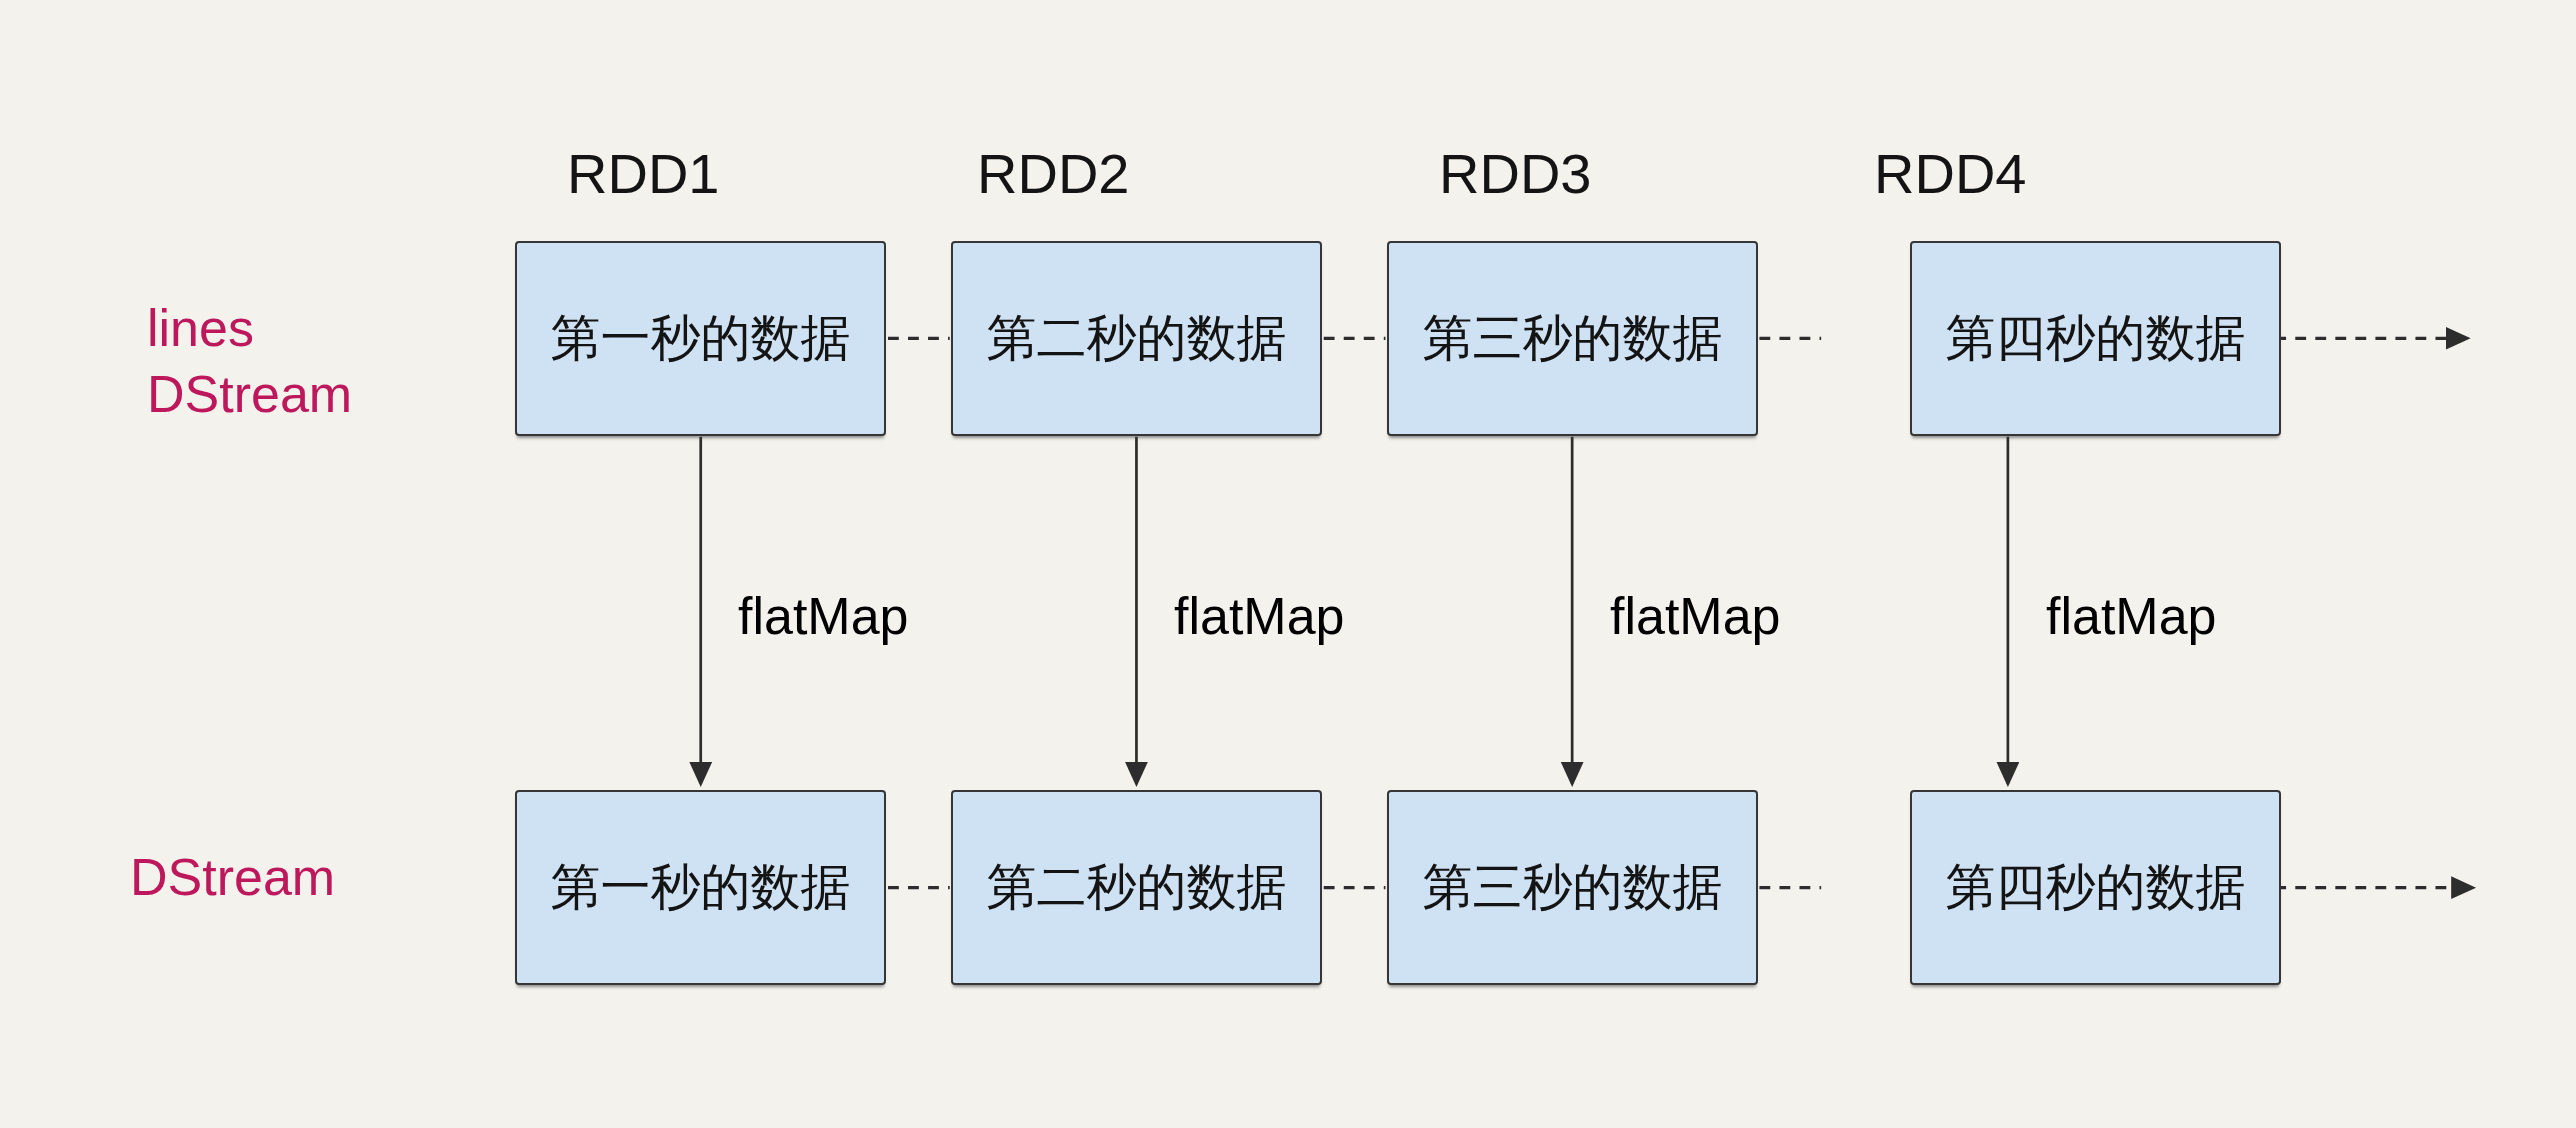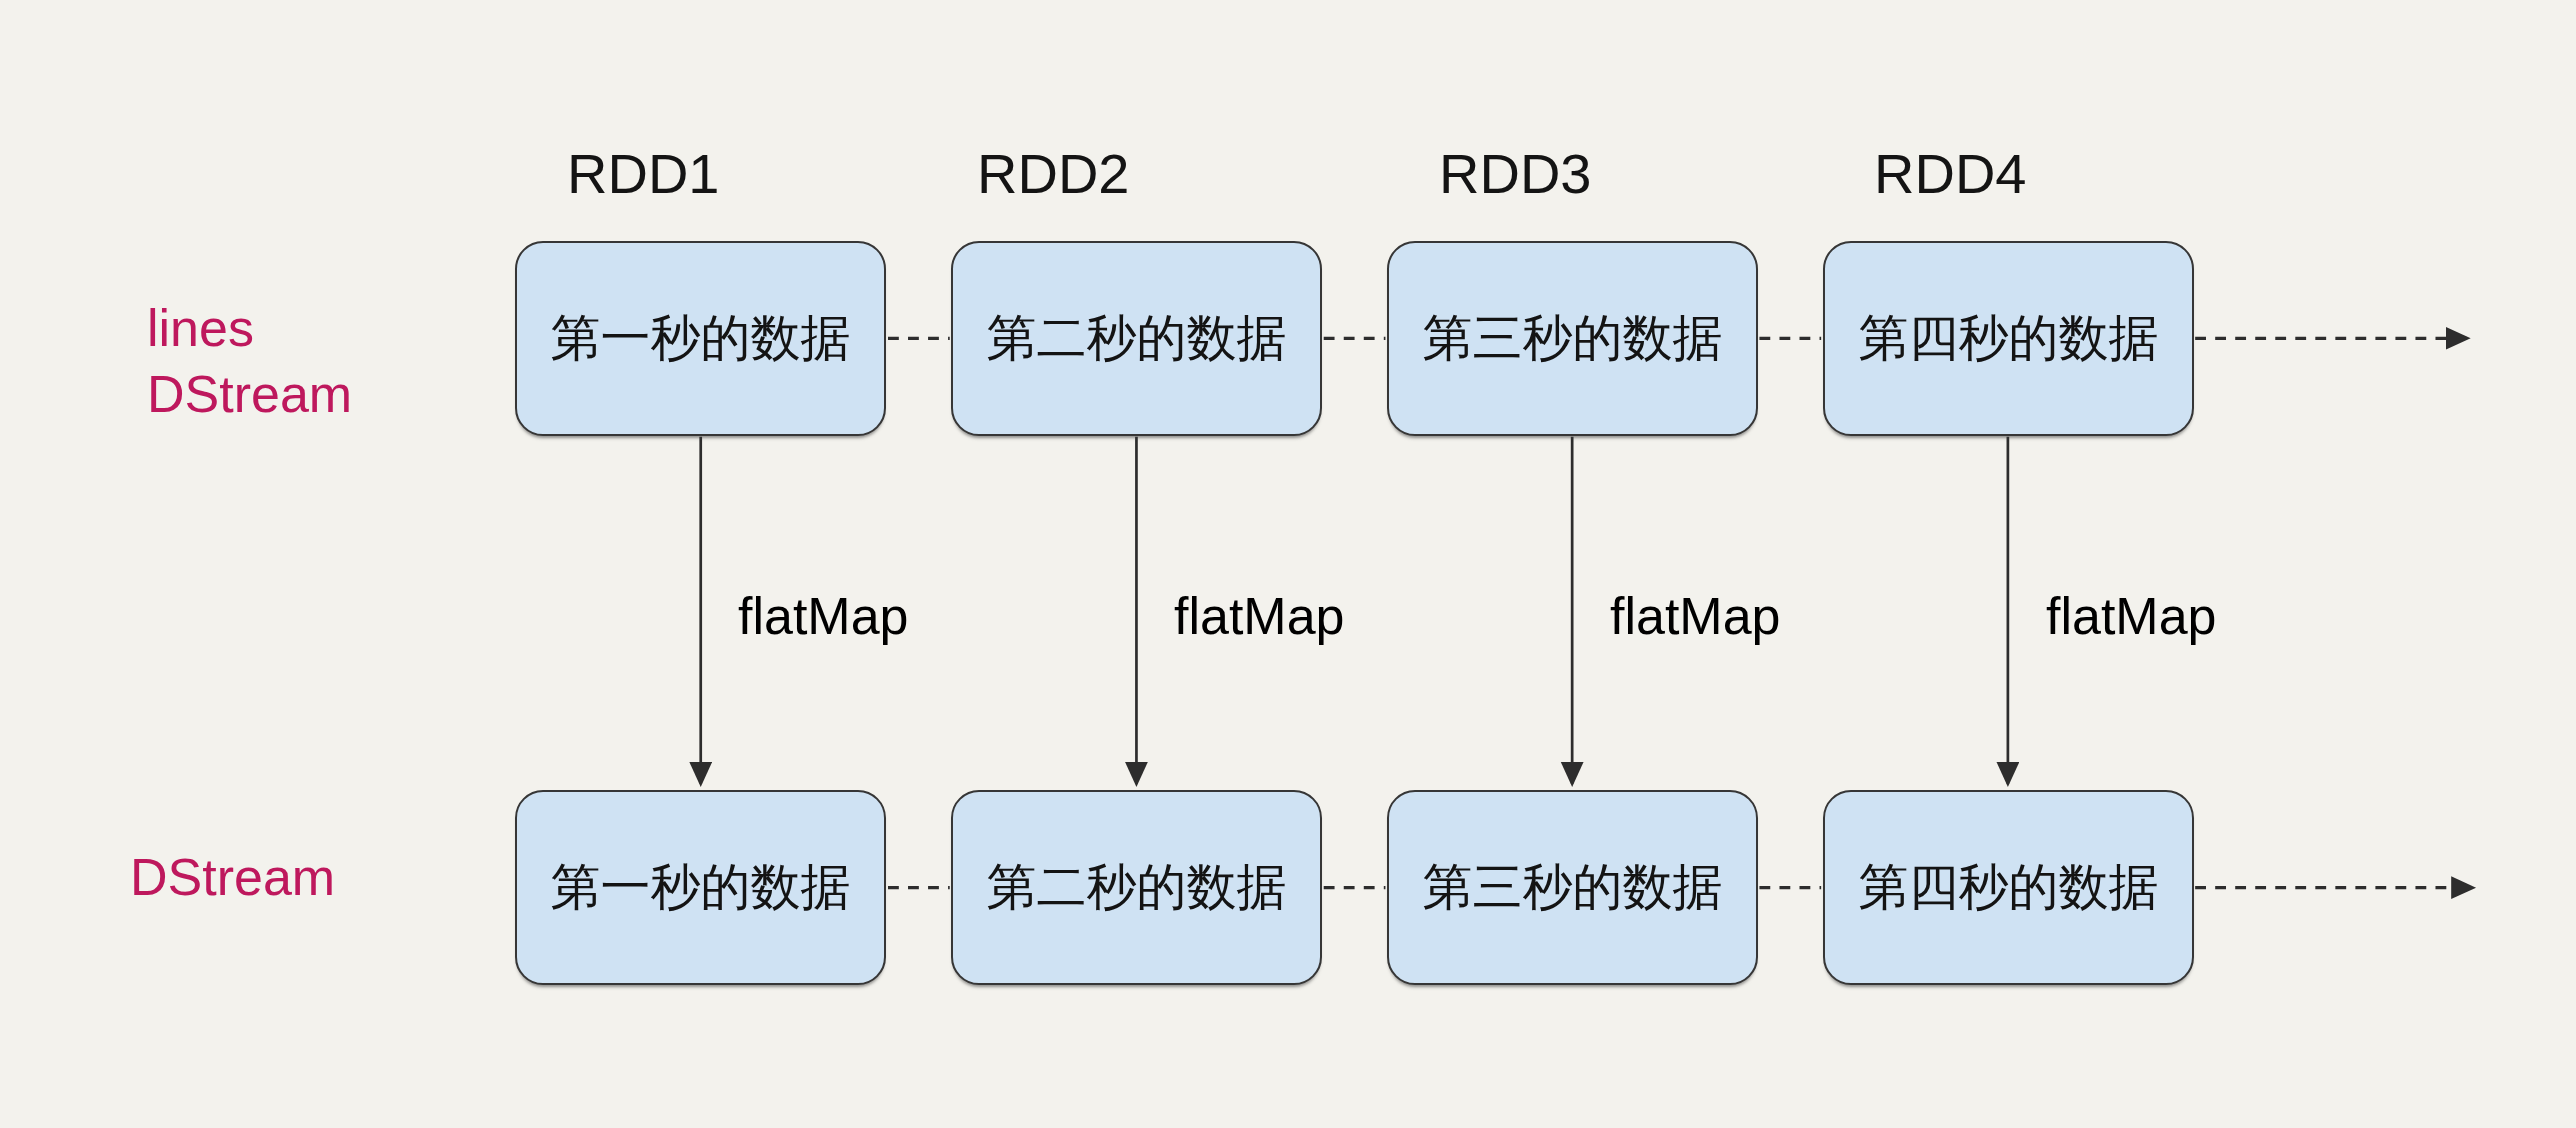--- a/index.html
+++ b/index.html
@@ -44,35 +44,35 @@
   .stream-lines { left: 147px; top: 295px; }
   .stream-words { left: 130px; top: 844px; }
 
   .node {
     position: absolute;
     width: 371px;
     height: 195px;
     box-sizing: border-box;
     background: #cfe2f3;
     border: 2.7px solid #363636;
-    border-radius: 28px;
+    border-radius: 4px;
     box-shadow: 0 3.8px 3.2px -2.2px rgba(60,60,60,0.55);
     display: flex;
     align-items: center;
     justify-content: center;
     font-size: 50px;
     color: #141414;
     white-space: nowrap;
   }
   .row-lines { top: 241px; }
   .row-words { top: 790px; }
   .col-0 { left: 515px; }
   .col-1 { left: 951px; }
   .col-2 { left: 1387px; }
-  .col-3 { left: 1823px; }
+  .col-3 { left: 1910px; }
 
   .flatmap-label {
     position: absolute;
     top: 593px;
     font-size: 52px;
     line-height: 47px;
     color: #000000;
     white-space: nowrap;
   }
   .fm-0 { left: 738px; }

